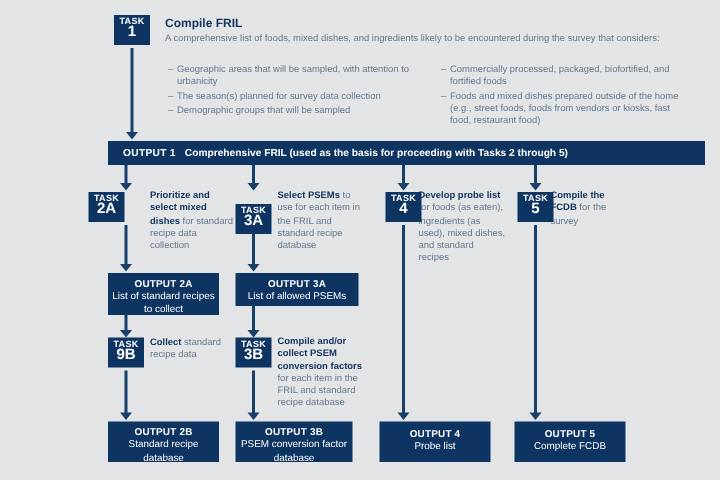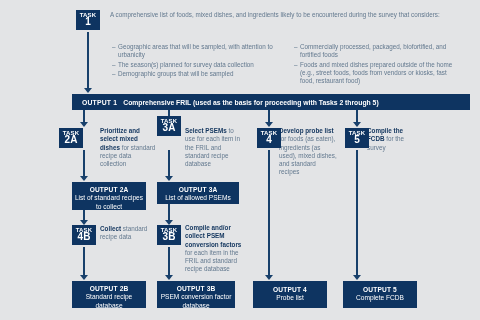--- a/index.html
+++ b/index.html
@@ -175,20 +175,21 @@
 <body>
 
 <div id="canvas">
 
   <div class="badge" style="left:76px; top:10px;">
     <span class="b-word">TASK</span>
     <span class="b-num">1</span>
   </div>
 
   <div id="t1desc">
+    <span class="h-title">Compile FRIL</span>
     <span class="h-lead">A comprehensive list of foods, mixed dishes, and ingredients likely to be encountered during the survey that considers:</span>
   </div>
 
   <div id="t1cols">
     <ul>
       <li>Geographic areas that will be sampled, with attention to urbanicity</li>
       <li>The season(s) planned for survey data collection</li>
       <li>Demographic groups that will be sampled</li>
     </ul>
     <ul>
@@ -222,38 +223,38 @@
   <div class="outbox" style="left:72px; top:182px; width:74px; height:28px; padding-top:4px;">
     <span class="o-title">OUTPUT 2A</span>
     <span class="o-sub">List of standard recipes to collect</span>
   </div>
 
   <div class="vline" style="left:83.2px; top:210px; height:12px;"></div>
   <div class="arrow" style="left:80px; top:220px;"></div>
 
   <div class="badge" style="left:72px; top:225px;">
     <span class="b-word">TASK</span>
-    <span class="b-num">4B</span>
+    <span class="b-num">9B</span>
   </div>
   <div class="desc" style="left:100px; top:225px; width:58px;">
     <b>Collect</b><span> standard recipe data</span>
   </div>
 
   <div class="vline" style="left:83.2px; top:247px; height:30px;"></div>
   <div class="arrow" style="left:80px; top:275px;"></div>
 
   <div class="outbox" style="left:72px; top:281px; width:74px; height:27px; padding-top:4px;">
     <span class="o-title">OUTPUT 2B</span>
     <span class="o-sub">Standard recipe database</span>
   </div>
 
   <div class="vline" style="left:168.2px; top:110px; height:14px;"></div>
   <div class="arrow" style="left:165px; top:122px;"></div>
 
-  <div class="badge" style="left:157px; top:116px;">
+  <div class="badge" style="left:157px; top:136px;">
     <span class="b-word">TASK</span>
     <span class="b-num">3A</span>
   </div>
   <div class="desc" style="left:185px; top:127px; width:58px;">
     <b>Select PSEMs</b><span> to use for each item in the FRIL and standard recipe database</span>
   </div>
 
   <div class="vline" style="left:168.2px; top:150px; height:28px;"></div>
   <div class="arrow" style="left:165px; top:176px;"></div>
 

